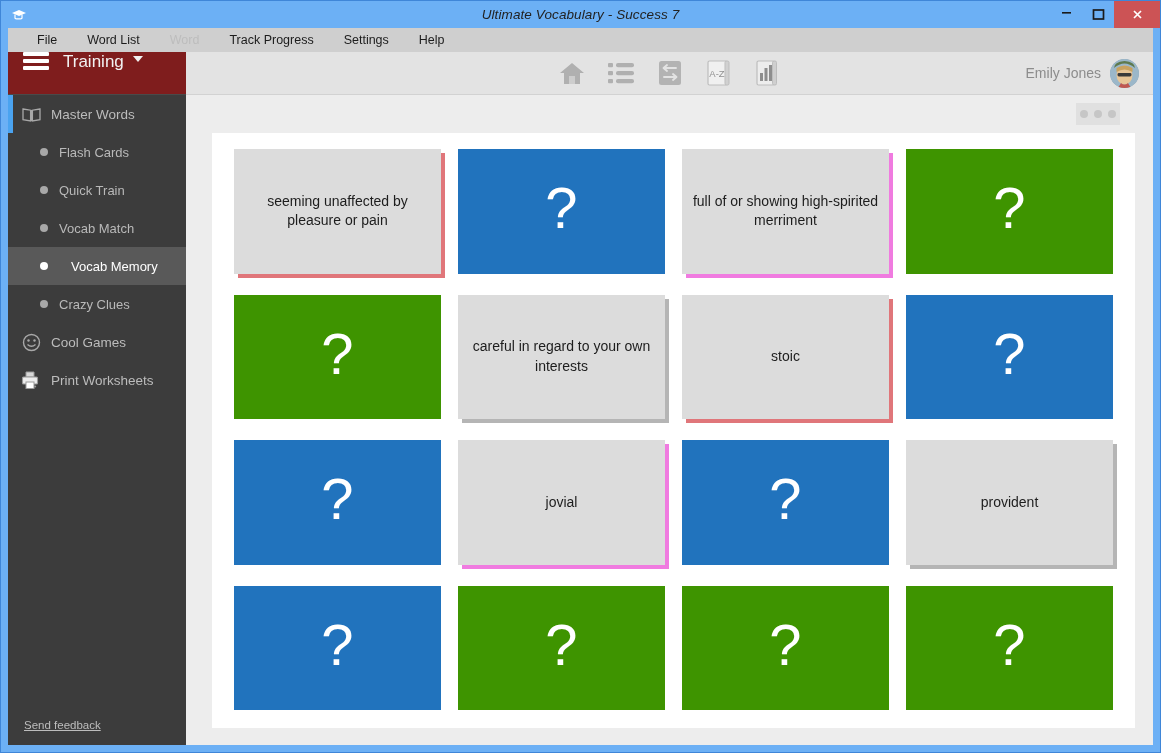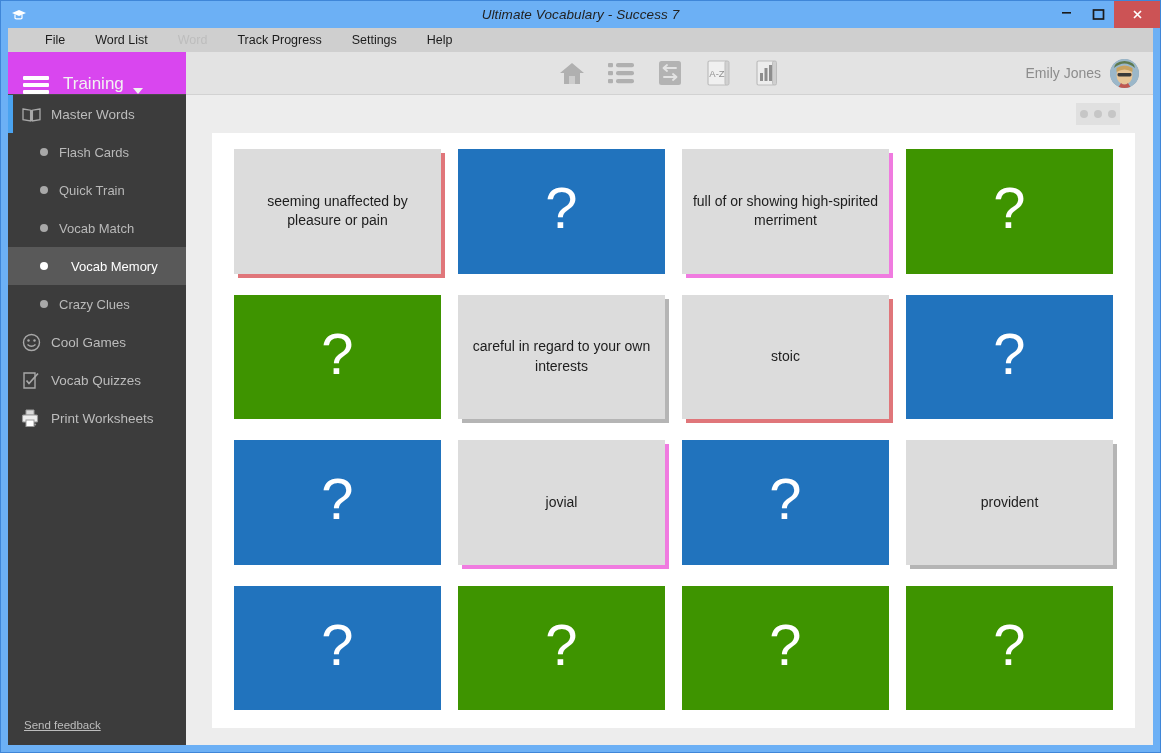--- a/index.html
+++ b/index.html
@@ -77,21 +77,21 @@
     font-size: 15px;
   }
 
   
   .menubar {
     height: 24px;
     flex: 0 0 24px;
     background: #cfcfcf;
     display: flex;
     align-items: center;
-    padding-left: 22px;
+    padding-left: 14px;
     margin: 0 7px 0 7px;
   }
   .menu-item {
     font-size: 12.5px;
     color: #1c1c1c;
     padding: 0 15px;
     line-height: 24px;
     white-space: nowrap;
   }
   .menu-item.disabled { color: #bdbdbd; }
@@ -110,23 +110,23 @@
     width: 178px;
     flex: 0 0 178px;
     background: #3c3c3c;
     display: flex;
     flex-direction: column;
     position: relative;
   }
   .sidebar-header {
     height: 43px;
     flex: 0 0 43px;
-    background: #d946ef;
-    display: flex;
-    align-items: flex-end;
+    background: #7f1d1d;
+    display: flex;
+    align-items: flex-start;
     padding-left: 15px;
     border-bottom: 1px solid #4a4a4a;
   }
   .hamburger {
     width: 26px; height: 18px;
     display: flex; flex-direction: column;
     justify-content: space-between;
     margin-right: 14px;
   }
   .hamburger span {
@@ -400,29 +400,20 @@
             <svg width="19" height="19" viewBox="0 0 19 19">
               <circle cx="9.5" cy="9.5" r="8" fill="none" stroke="#a8a8a8" stroke-width="1.4"></circle>
               <circle cx="6.5" cy="7.5" r="1.2" fill="#a8a8a8"></circle>
               <circle cx="12.5" cy="7.5" r="1.2" fill="#a8a8a8"></circle>
               <path d="M5.5 11.5 Q9.5 15 13.5 11.5" fill="none" stroke="#a8a8a8" stroke-width="1.4"></path>
             </svg>
           </span>
           <span>Cool Games</span>
         </div>
 
-        <div class="nav-item section">
-          <span class="nav-icon">
-            <svg width="19" height="19" viewBox="0 0 19 19">
-              <path d="M2 2 L13 2 L13 17 L2 17 Z" fill="none" stroke="#a8a8a8" stroke-width="1.4"></path>
-              <path d="M4.5 9.5 L7 12.5 L16 2.5" fill="none" stroke="#a8a8a8" stroke-width="1.7"></path>
-            </svg>
-          </span>
-          <span>Vocab Quizzes</span>
-        </div>
 
         <div class="nav-item section">
           <span class="nav-icon">
             <svg width="20" height="19" viewBox="0 0 20 19">
               <path d="M5 1 L13 1 L13 6 L5 6 Z" fill="#d8d8d8" stroke="#9a9a9a" stroke-width="1"></path>
               <rect x="1.5" y="6" width="15" height="7" rx="1" fill="#ededed" stroke="#9a9a9a" stroke-width="1.1"></rect>
               <rect x="5" y="11" width="8" height="6.5" fill="#ffffff" stroke="#9a9a9a" stroke-width="1"></rect>
               <circle cx="14.2" cy="15.5" r="1" fill="#9a9a9a"></circle>
             </svg>
           </span>

